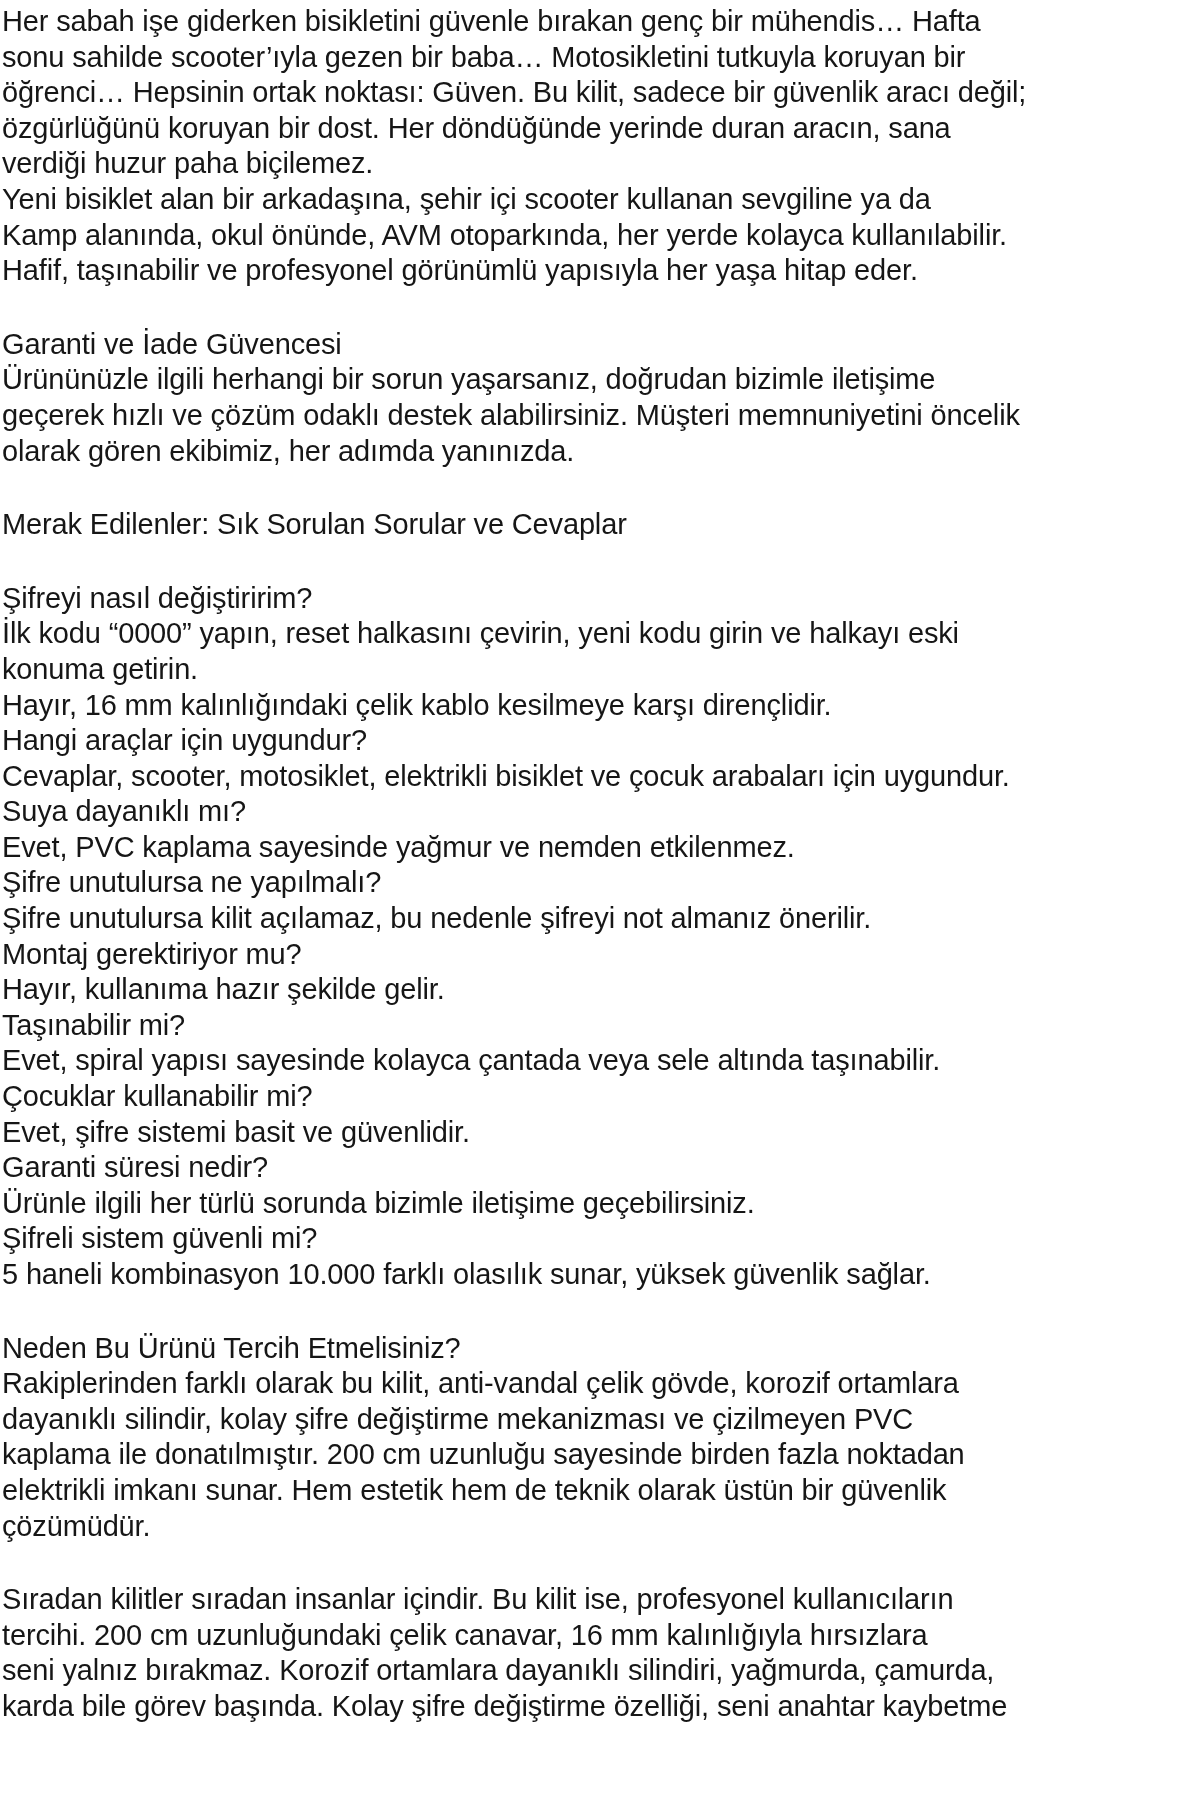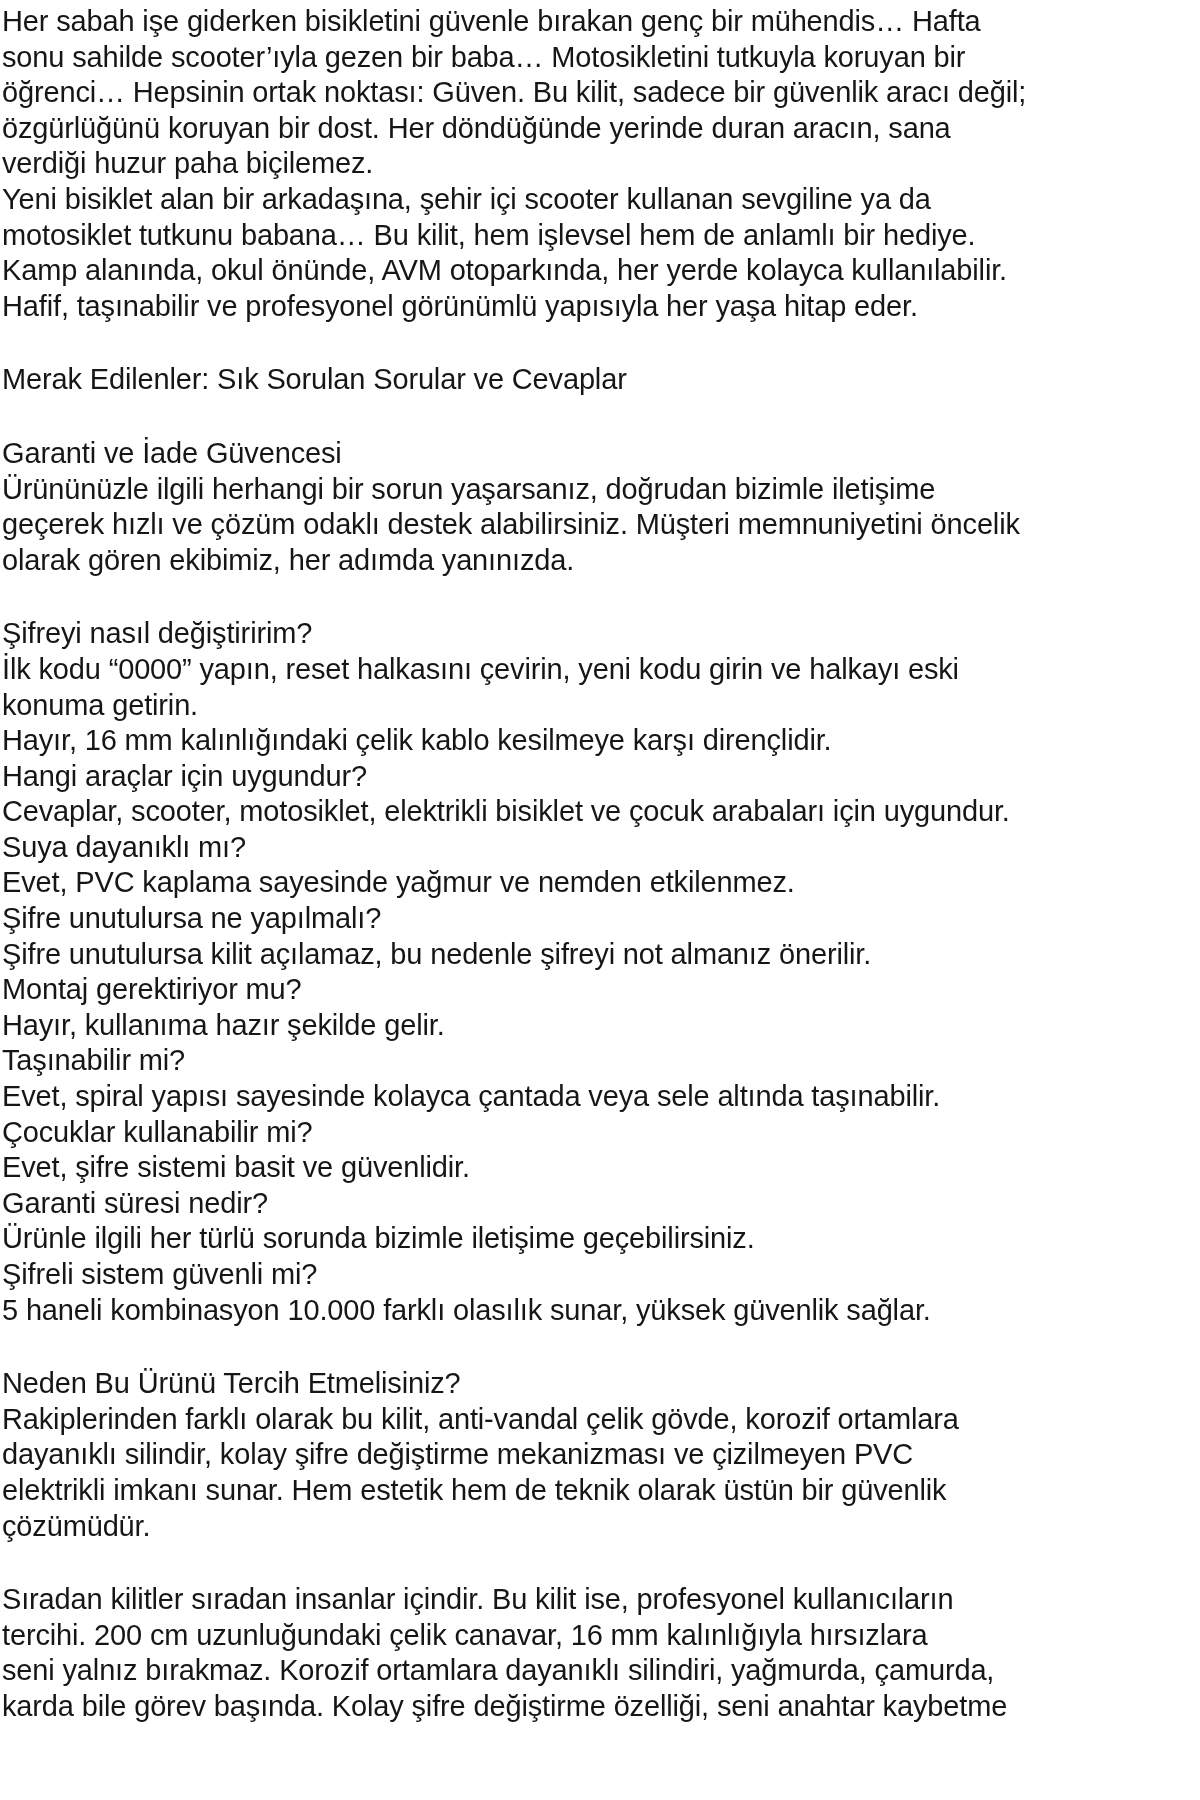--- a/index.html
+++ b/index.html
@@ -54,32 +54,31 @@
 
 <div class="page" style="background: rgb(255, 255, 255);">
   <div id="content-root">
       <div class="block">
         <span class="line">Her sabah işe giderken bisikletini güvenle bırakan genç bir mühendis… Hafta</span>
         <span class="line">sonu sahilde scooter’ıyla gezen bir baba… Motosikletini tutkuyla koruyan bir</span>
         <span class="line">öğrenci… Hepsinin ortak noktası: Güven. Bu kilit, sadece bir güvenlik aracı değil;</span>
         <span class="line">özgürlüğünü koruyan bir dost. Her döndüğünde yerinde duran aracın, sana</span>
         <span class="line">verdiği huzur paha biçilemez.</span>
         <span class="line">Yeni bisiklet alan bir arkadaşına, şehir içi scooter kullanan sevgiline ya da</span>
-        <span class="line">motosiklet tutkunu babana… Bu kilit, hem işlevsel hem de anlamlı bir hediye.</span>
         <span class="line">Kamp alanında, okul önünde, AVM otoparkında, her yerde kolayca kullanılabilir.</span>
         <span class="line">Hafif, taşınabilir ve profesyonel görünümlü yapısıyla her yaşa hitap eder.</span>
-      </div>
-      <div class="block">
-        <span class="line heading">Merak Edilenler: Sık Sorulan Sorular ve Cevaplar</span>
       </div>
       <div class="block">
         <span class="line">Garanti ve İade Güvencesi</span>
         <span class="line">Ürününüzle ilgili herhangi bir sorun yaşarsanız, doğrudan bizimle iletişime</span>
         <span class="line">geçerek hızlı ve çözüm odaklı destek alabilirsiniz. Müşteri memnuniyetini öncelik</span>
         <span class="line">olarak gören ekibimiz, her adımda yanınızda.</span>
+      </div>
+      <div class="block">
+        <span class="line heading">Merak Edilenler: Sık Sorulan Sorular ve Cevaplar</span>
       </div>
       <div class="block">
         <span class="line">Şifreyi nasıl değiştiririm?</span>
         <span class="line">İlk kodu “0000” yapın, reset halkasını çevirin, yeni kodu girin ve halkayı eski</span>
         <span class="line">konuma getirin.</span>
         <span class="line">Hayır, 16 mm kalınlığındaki çelik kablo kesilmeye karşı dirençlidir.</span>
         <span class="line">Hangi araçlar için uygundur?</span>
         <span class="line">Cevaplar, scooter, motosiklet, elektrikli bisiklet ve çocuk arabaları için uygundur.</span>
         <span class="line">Suya dayanıklı mı?</span>
         <span class="line">Evet, PVC kaplama sayesinde yağmur ve nemden etkilenmez.</span>
@@ -93,20 +92,21 @@
         <span class="line">Evet, şifre sistemi basit ve güvenlidir.</span>
         <span class="line">Garanti süresi nedir?</span>
         <span class="line">Ürünle ilgili her türlü sorunda bizimle iletişime geçebilirsiniz.</span>
         <span class="line">Şifreli sistem güvenli mi?</span>
         <span class="line">5 haneli kombinasyon 10.000 farklı olasılık sunar, yüksek güvenlik sağlar.</span>
       </div>
       <div class="block">
         <span class="line">Neden Bu Ürünü Tercih Etmelisiniz?</span>
         <span class="line">Rakiplerinden farklı olarak bu kilit, anti-vandal çelik gövde, korozif ortamlara</span>
         <span class="line">dayanıklı silindir, kolay şifre değiştirme mekanizması ve çizilmeyen PVC</span>
+        <span class="line">kaplama ile donatılmıştır. 200 cm uzunluğu sayesinde birden fazla noktadan</span>
         <span class="line">elektrikli imkanı sunar. Hem estetik hem de teknik olarak üstün bir güvenlik</span>
         <span class="line">çözümüdür.</span>
       </div>
       <div class="block">
         <span class="line">Sıradan kilitler sıradan insanlar içindir. Bu kilit ise, profesyonel kullanıcıların</span>
         <span class="line">tercihi. 200 cm uzunluğundaki çelik canavar, 16 mm kalınlığıyla hırsızlara</span>
         <span class="line">seni yalnız bırakmaz. Korozif ortamlara dayanıklı silindiri, yağmurda, çamurda,</span>
         <span class="line">karda bile görev başında. Kolay şifre değiştirme özelliği, seni anahtar kaybetme</span>
       </div>
     </div>

